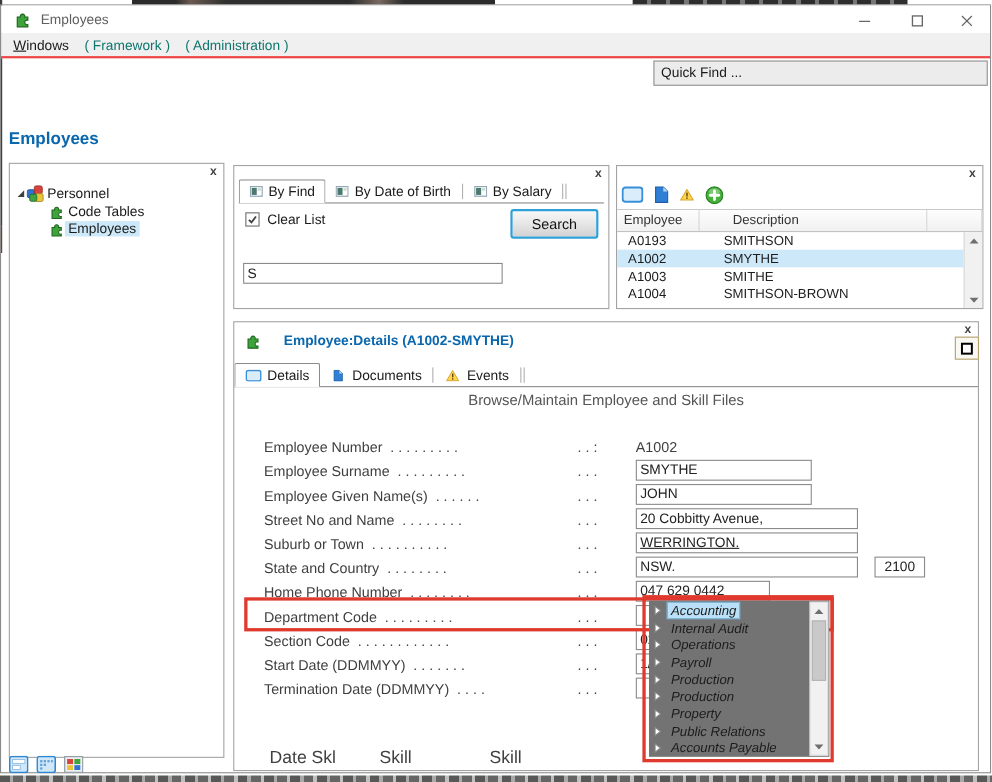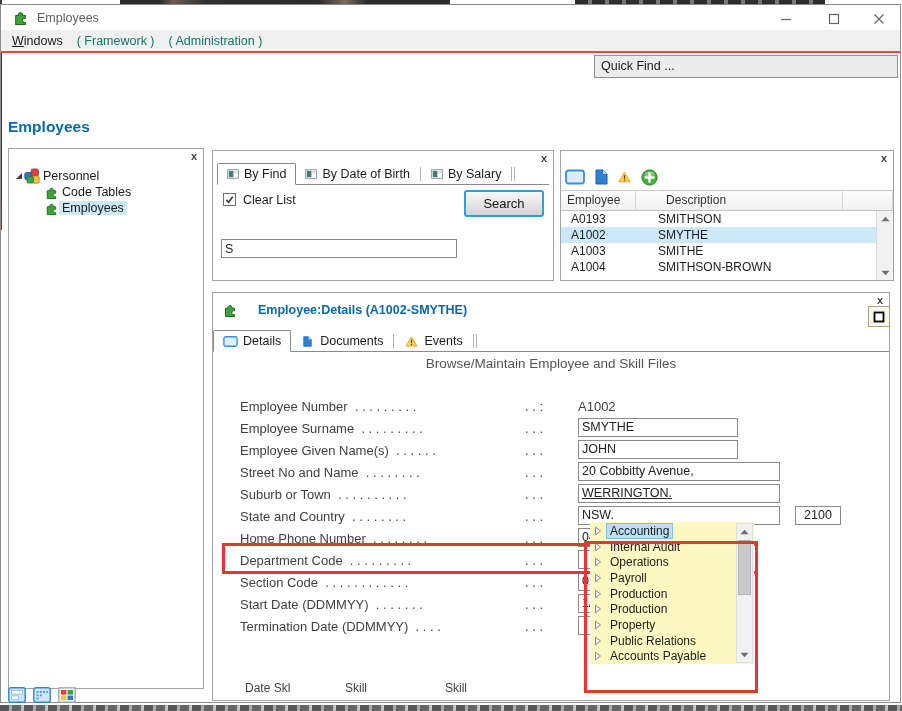--- a/index.html
+++ b/index.html
@@ -66,27 +66,27 @@
 
   
   .details-header { position: absolute; display: flex; align-items: center; gap: 20px; font-size: 12.5px; font-weight: bold; color: #0a67ad; }
   .form-title { position: absolute; left: 213px; top: 356px; width: 676px; text-align: center; font-size: 13.5px; color: #555; }
   .form-row { position: absolute; left: 212px; width: 678px; height: 22px; }
   .f-label { position: absolute; left: 28px; top: 3px; font-size: 13px; color: #3f3f3f; white-space: pre; }
   .f-sep { position: absolute; left: 313px; top: 3px; font-size: 13px; color: #3f3f3f; white-space: pre; }
   .f-text { position: absolute; left: 366px; top: 3px; font-size: 13px; color: #3f3f3f; }
   .f-input { position: absolute; left: 366px; top: 0; height: 19px; border: 1px solid #8a8a8a; background: #fff; font-size: 12.5px; color: #222; padding: 1px 3px; line-height: 15px; white-space: nowrap; overflow: hidden; }
   .f-extra { position: absolute; top: 0; height: 19px; border: 1px solid #8a8a8a; background: #fff; font-size: 12.5px; color: #222; text-align: center; line-height: 16px; }
-  .skill-col { position: absolute; top: 681px; font-size: 12px; color: #3f3f3f; }
+  .skill-col { position: absolute; top: 681px; font-size: 16px; color: #3f3f3f; }
 
   .restore-btn { position: absolute; left: 868px; top: 306px; width: 22px; height: 21px; background: #faf8f2; border: 1px solid #b3a06a; display: flex; align-items: center; justify-content: center; }
 
   
   .annot { position: absolute; border: 3px solid #e0392d; pointer-events: none; }
-  .popup { position: absolute; left: 590px; top: 522px; width: 164px; height: 142px; background: #fef9c3; z-index: 6; }
+  .popup { position: absolute; left: 590px; top: 546px; width: 164px; height: 142px; background: #737373; z-index: 6; font-style: italic; }
   .dd-item { height: 15.7px; display: flex; align-items: center; gap: 5px; padding-left: 4px; font-size: 12px; color: #1c1c1c; }
   .dd-item .dd-label { padding: 0 3px; }
   .dd-item.selected .dd-label { background: #b9e0f7; outline: 1px solid #7fc0e8; }
 
   .status-icon { position: absolute; top: 687px; }
 </style>
 </head>
 <body>
 
 <div class="screen">

